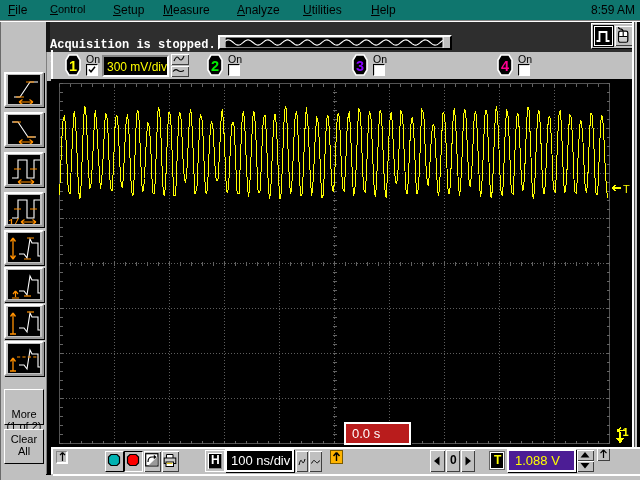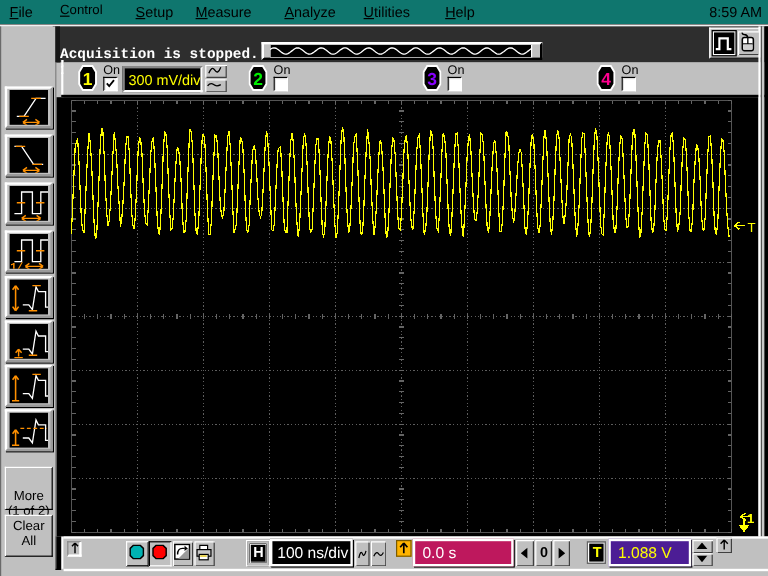--- a/index.html
+++ b/index.html
@@ -182,21 +182,21 @@
 <div class="abs ras2" style="left:309px;top:451px;width:13px;height:21px">
     <svg class="abs" style="left:1px;top:6px" width="11" height="10" viewBox="0 0 11 10">
       <path d="M1.5,6.5 Q3.5,2 5.5,4.5 Q7.5,7.5 9.5,3.5" fill="none" stroke="#000" stroke-width="1"></path>
     </svg>
   </div>
 <div class="abs" style="left:330px;top:450px;width:13px;height:14px;background:#ffb400;border:1px solid #7a5a00">
     <svg width="11" height="12" viewBox="0 0 11 12">
       <path d="M5.5,1.5 V10 M5.5,1.5 L2.5,5 M5.5,1.5 L8.5,5" stroke="#000" stroke-width="1.4" fill="none"></path>
     </svg>
   </div>
-<div class="abs" style="left:344px;top:449px;width:84px;height:23px;background:#be185d;border:2px solid #fff;box-shadow:1px 1px 0 #000">
+<div class="abs" style="left:344px;top:422px;width:67px;height:23px;background:#b91c1c;border:2px solid #fff;box-shadow:1px 1px 0 #000">
     <span class="abs" style="left:6px;top:2px;font-size:13px;color:#fff;white-space:nowrap">0.0 s</span>
   </div>
 <div class="abs ras2" style="left:430px;top:450px;width:15px;height:22px">
     <svg class="abs" style="left:3px;top:6px" width="8" height="10" viewBox="0 0 8 10">
       <polygon points="6.5,0.5 6.5,9.5 1,5" fill="#000"></polygon>
     </svg>
   </div>
 <div class="abs ras2" style="left:446px;top:450px;width:14px;height:22px">
     <span class="abs" style="left:4px;top:3px;font-size:12px;font-weight:bold;color:#000">0</span>
   </div>

